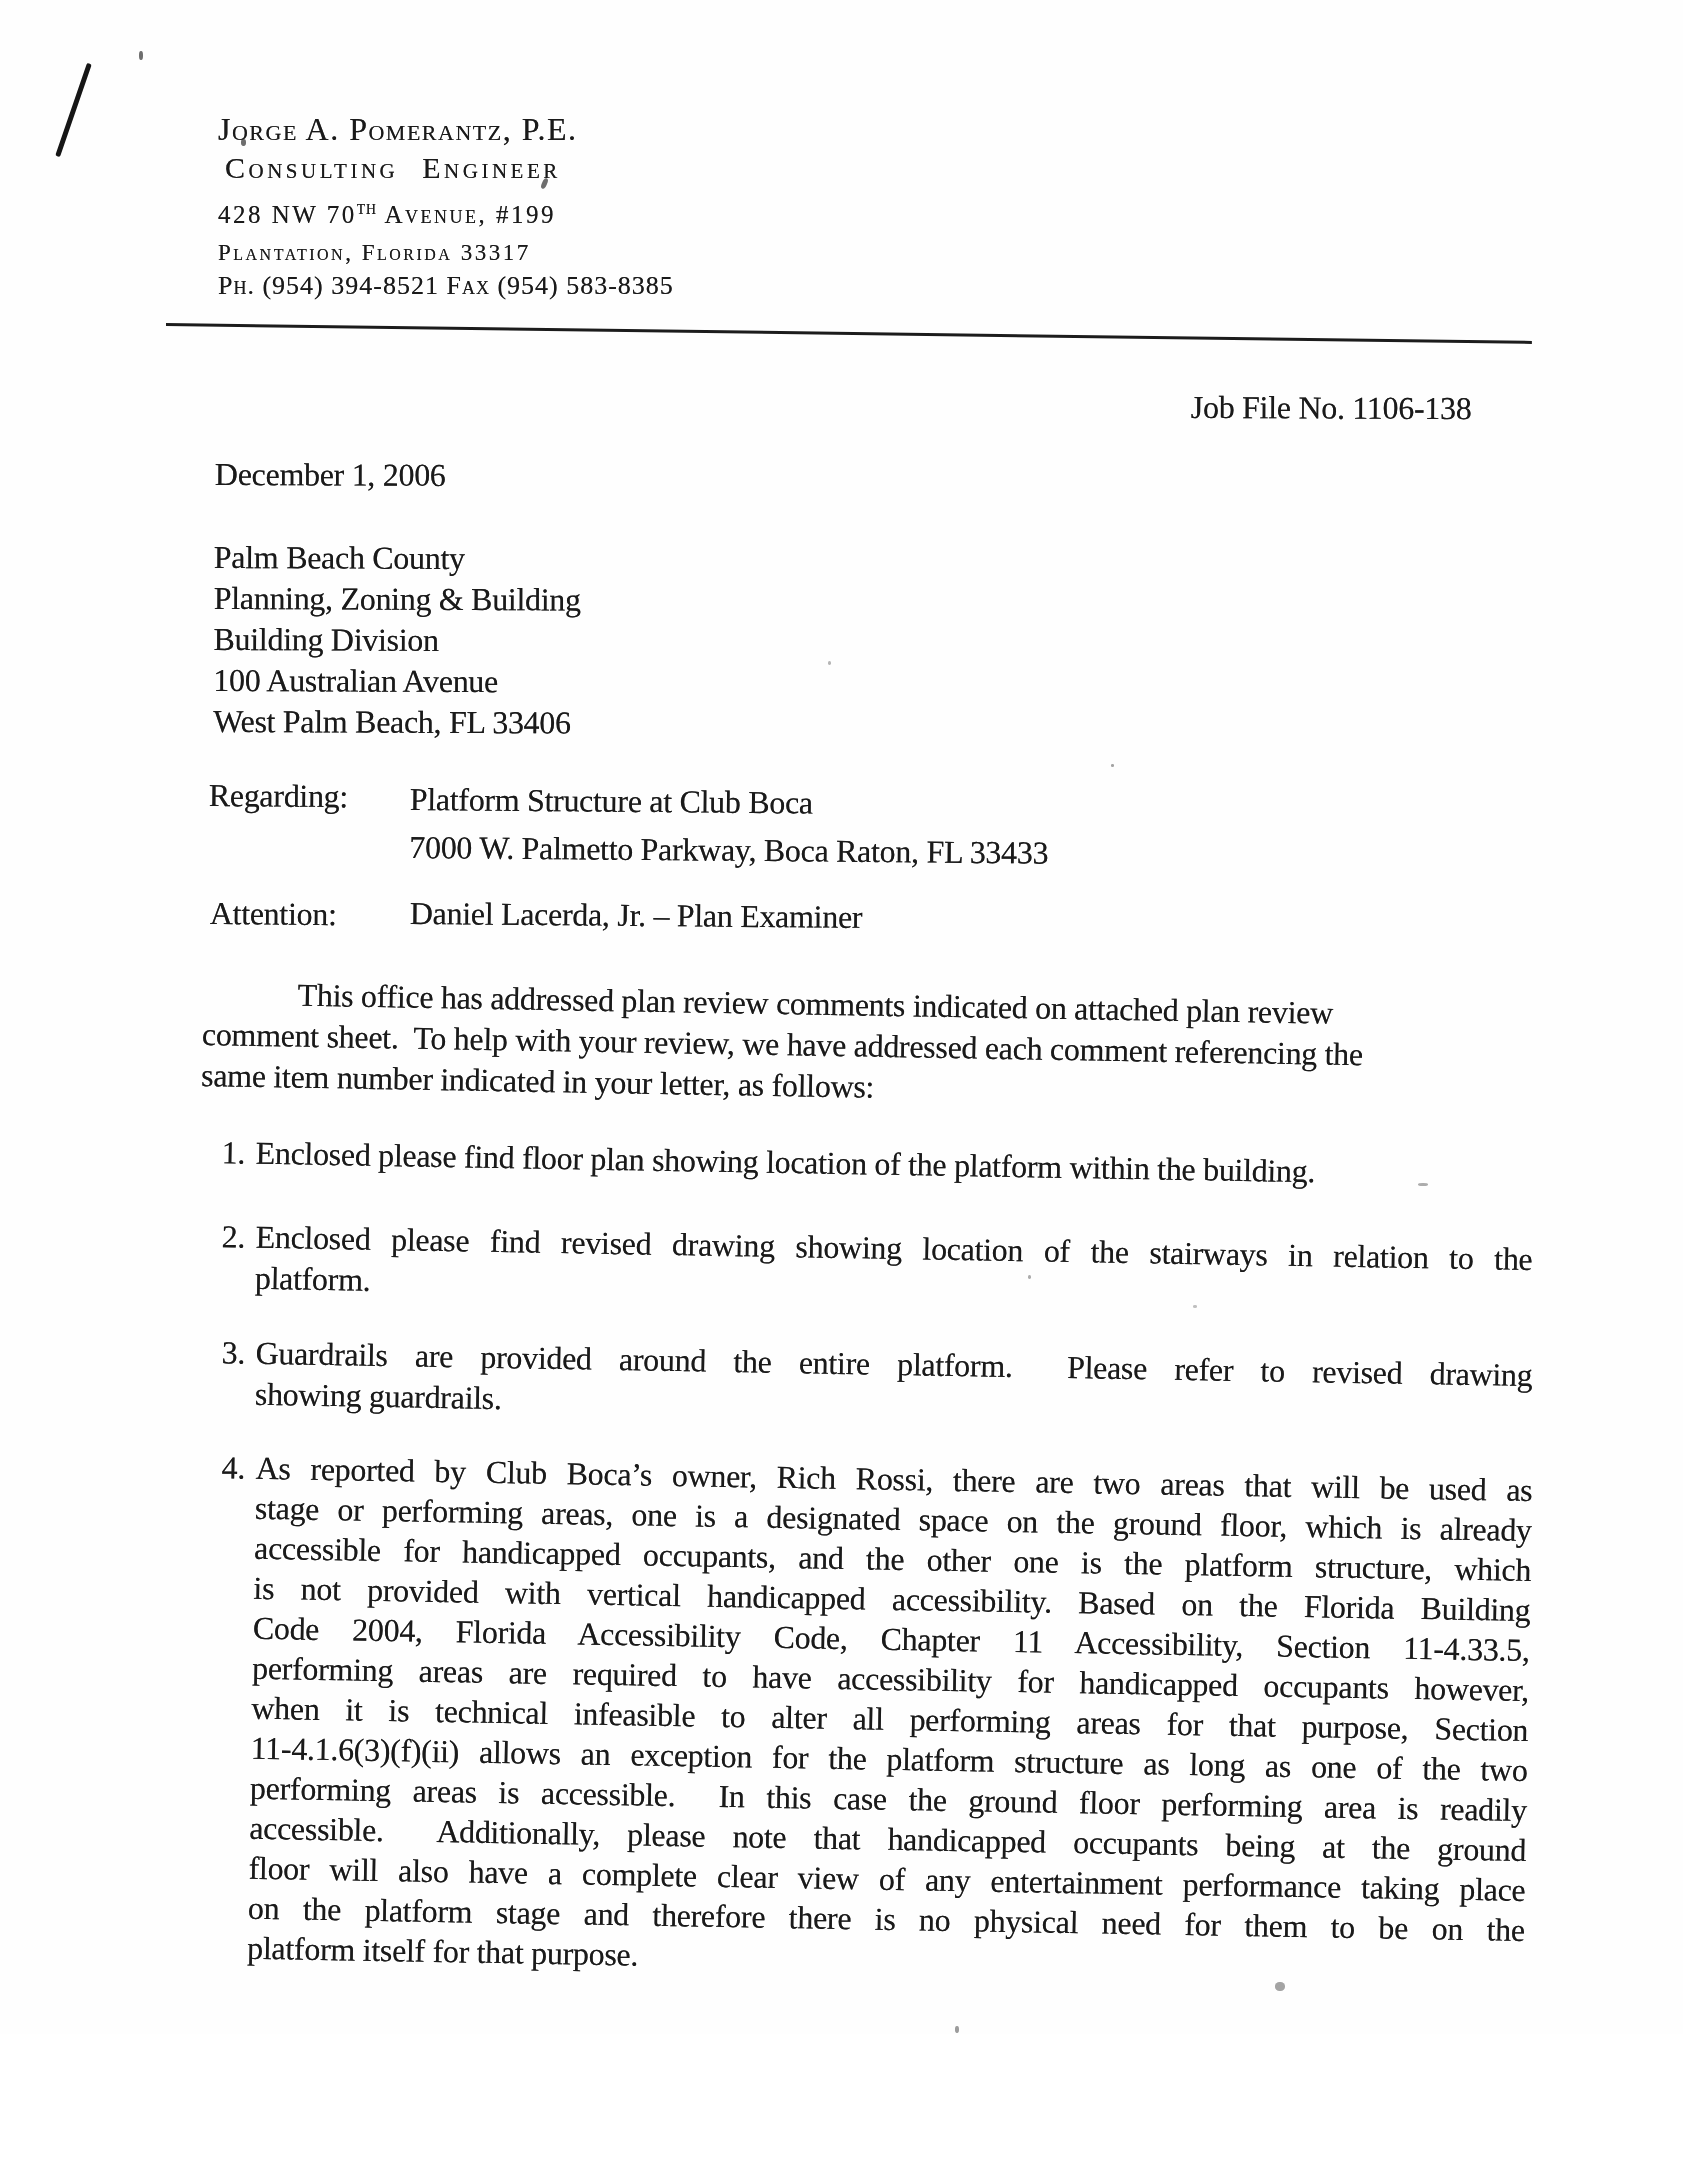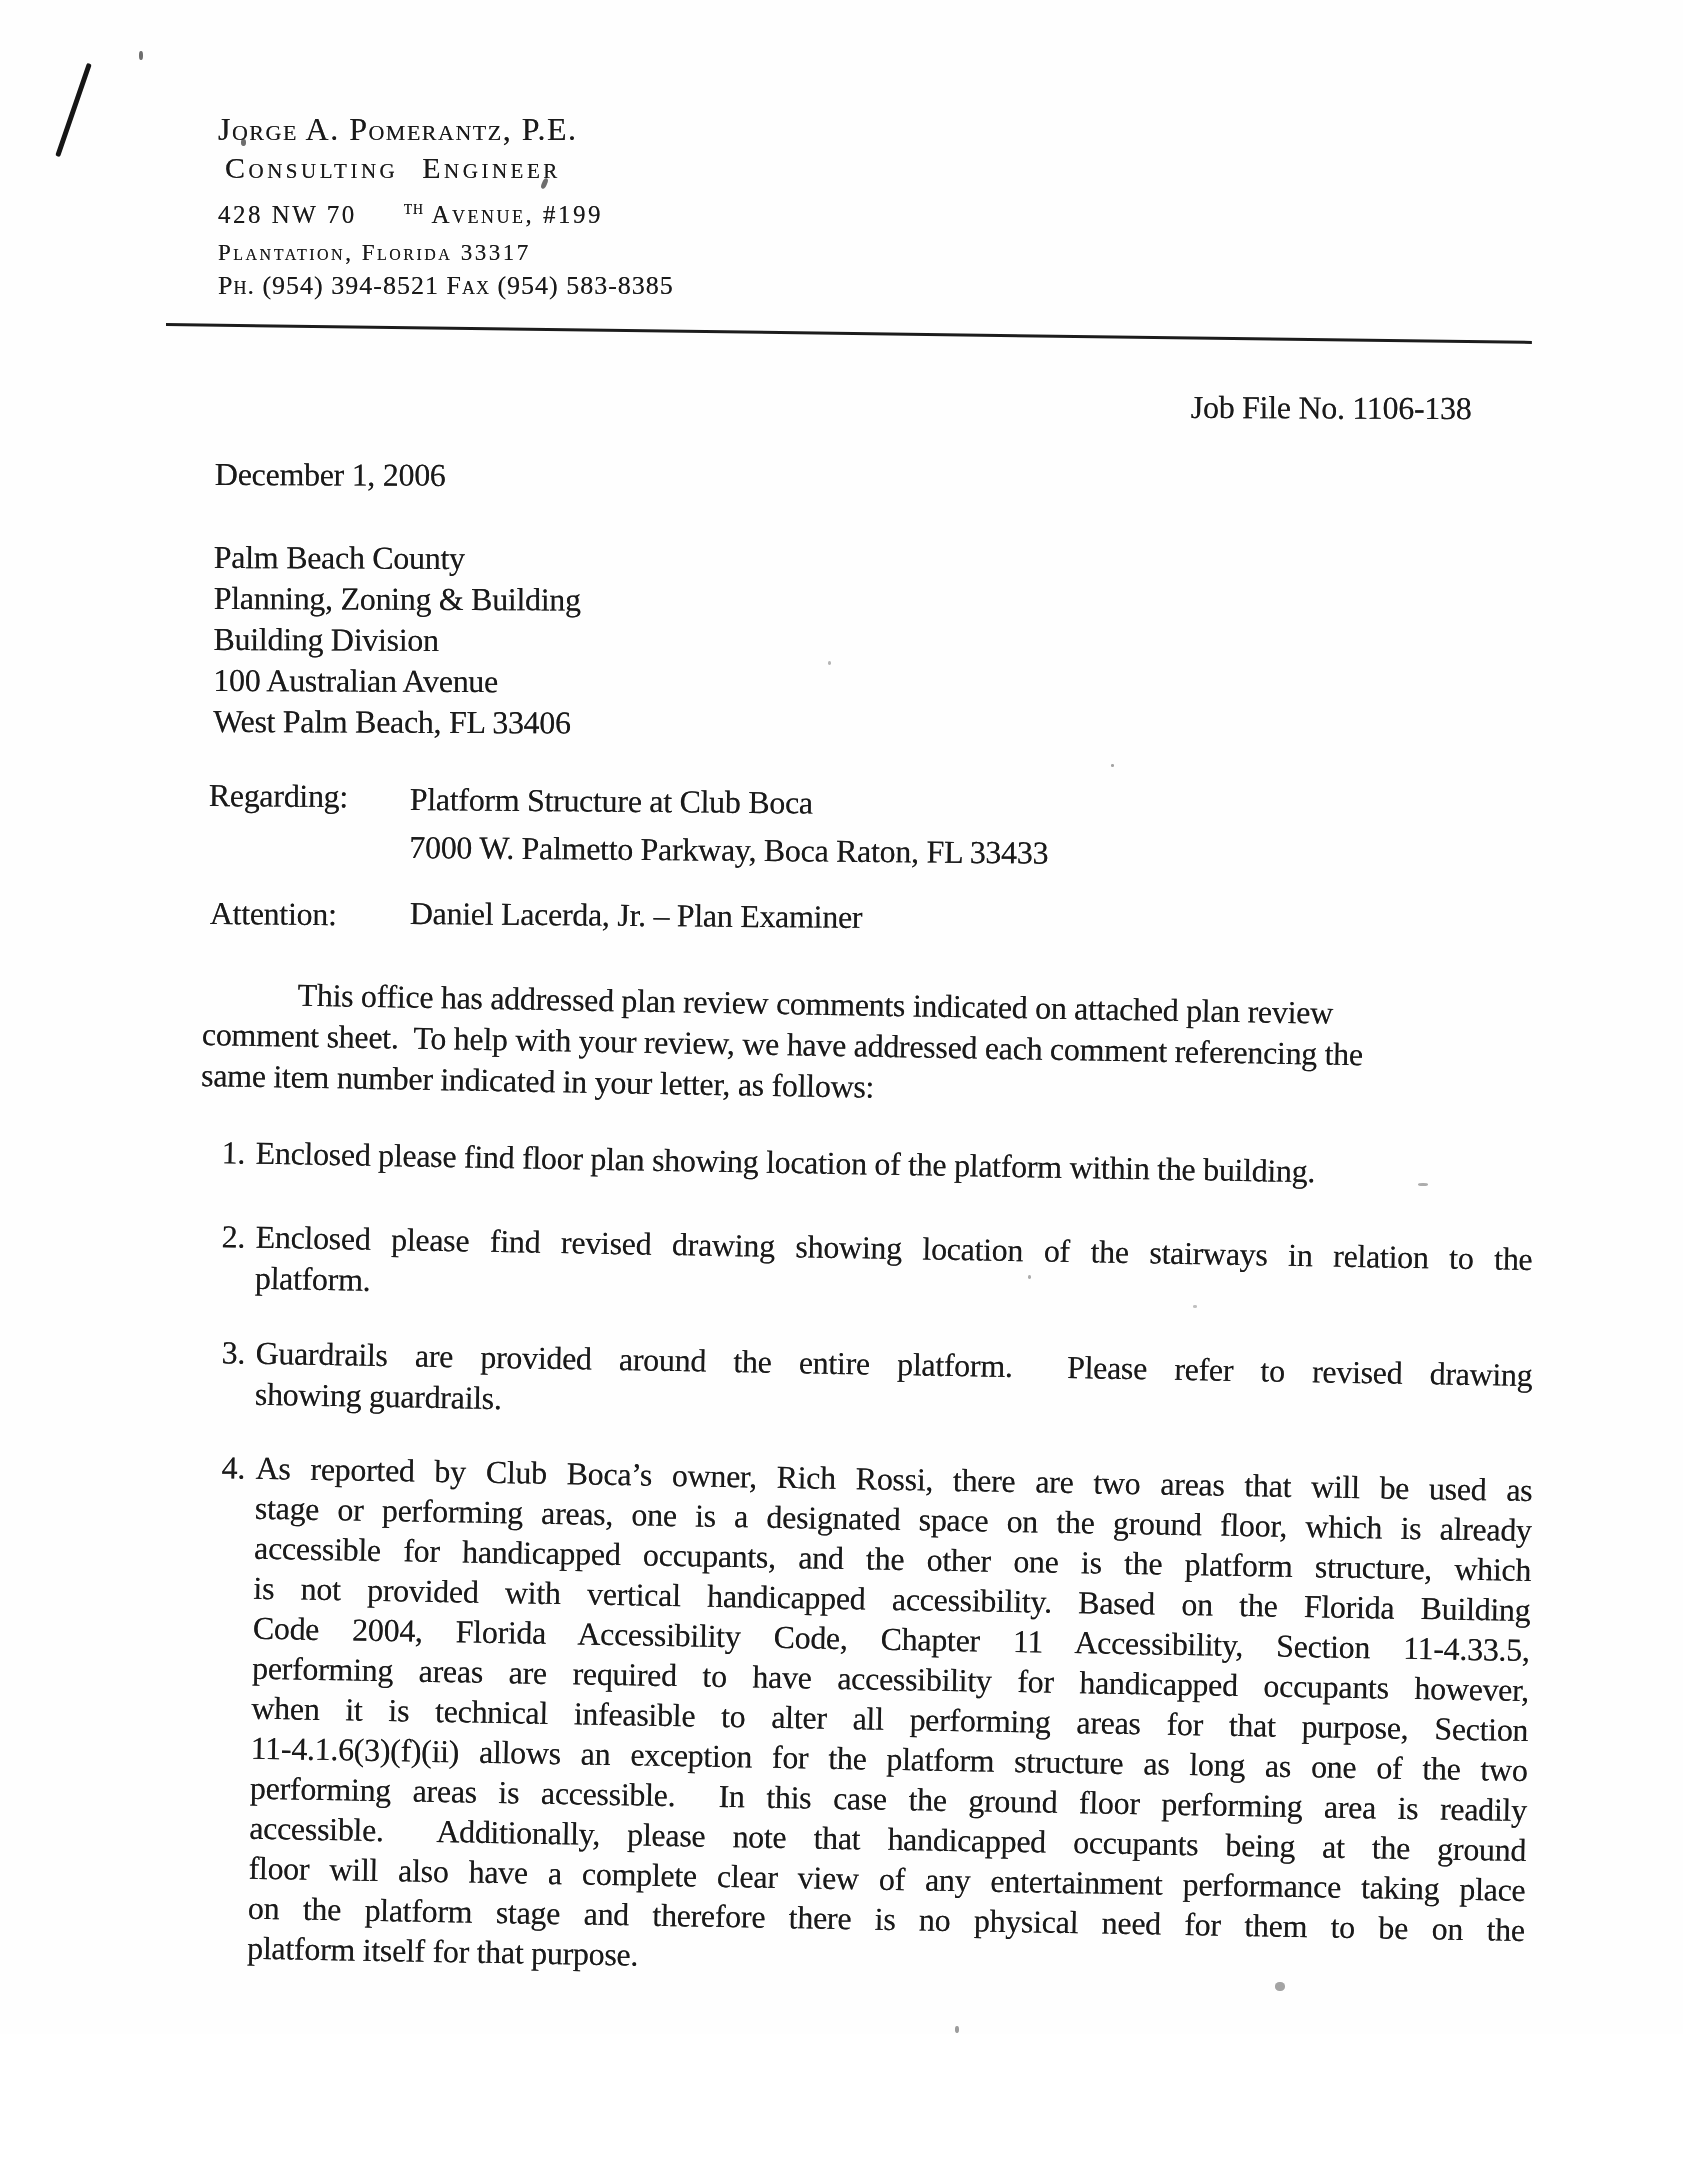--- a/index.html
+++ b/index.html
@@ -45,21 +45,21 @@
   .lh-title {
     position: absolute; left: 0; top: 151px;
     font-size: 30px; font-variant: small-caps;
     letter-spacing: 3.5px; word-spacing: 13px; white-space: nowrap; margin-left: 7px;
   }
   .lh-street {
     position: absolute; left: 0; top: 201px;
     font-size: 25px; font-variant: small-caps;
     letter-spacing: 2.5px; white-space: nowrap;
   }
-  .lh-street sup { font-size: 0.55em; letter-spacing: 1px; margin-left: 47px; }
+  .lh-street sup { font-size: 0.55em; letter-spacing: 1px; }
   .lh-city {
     position: absolute; left: 0; top: 240px;
     font-size: 23px; font-variant: small-caps;
     letter-spacing: 2.5px; white-space: nowrap;
   }
   .lh-phone {
     position: absolute; left: 0; top: 271px;
     font-size: 26px; font-variant: small-caps;
     letter-spacing: 1px; white-space: nowrap;
   }

